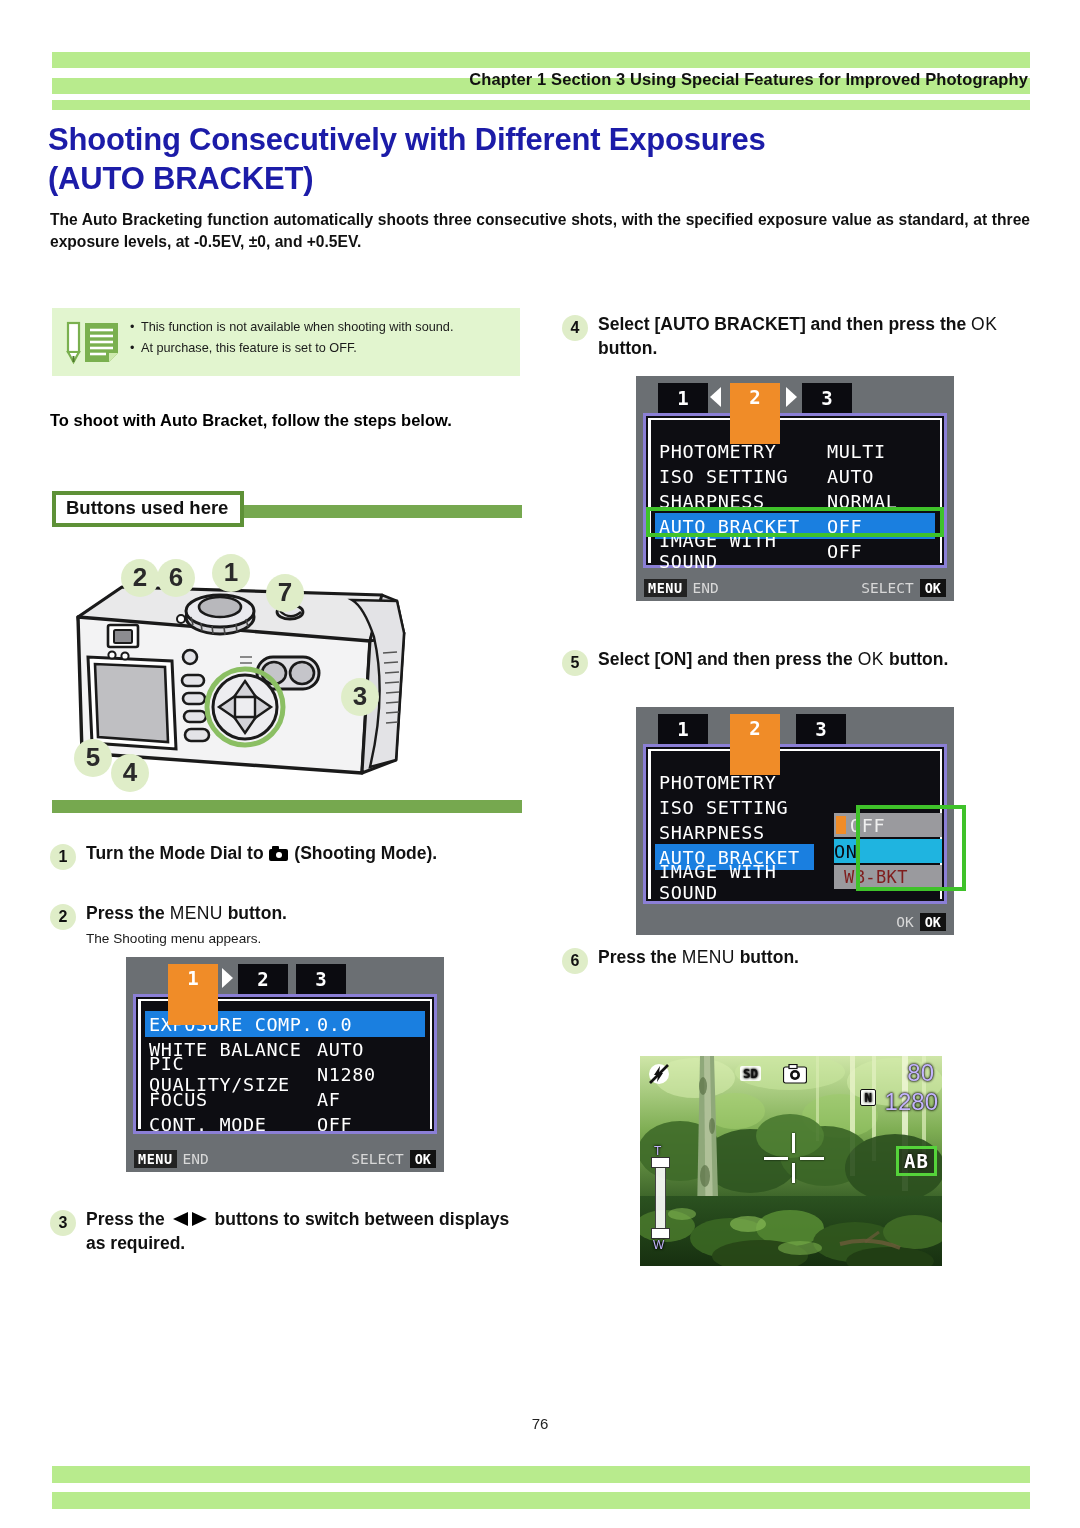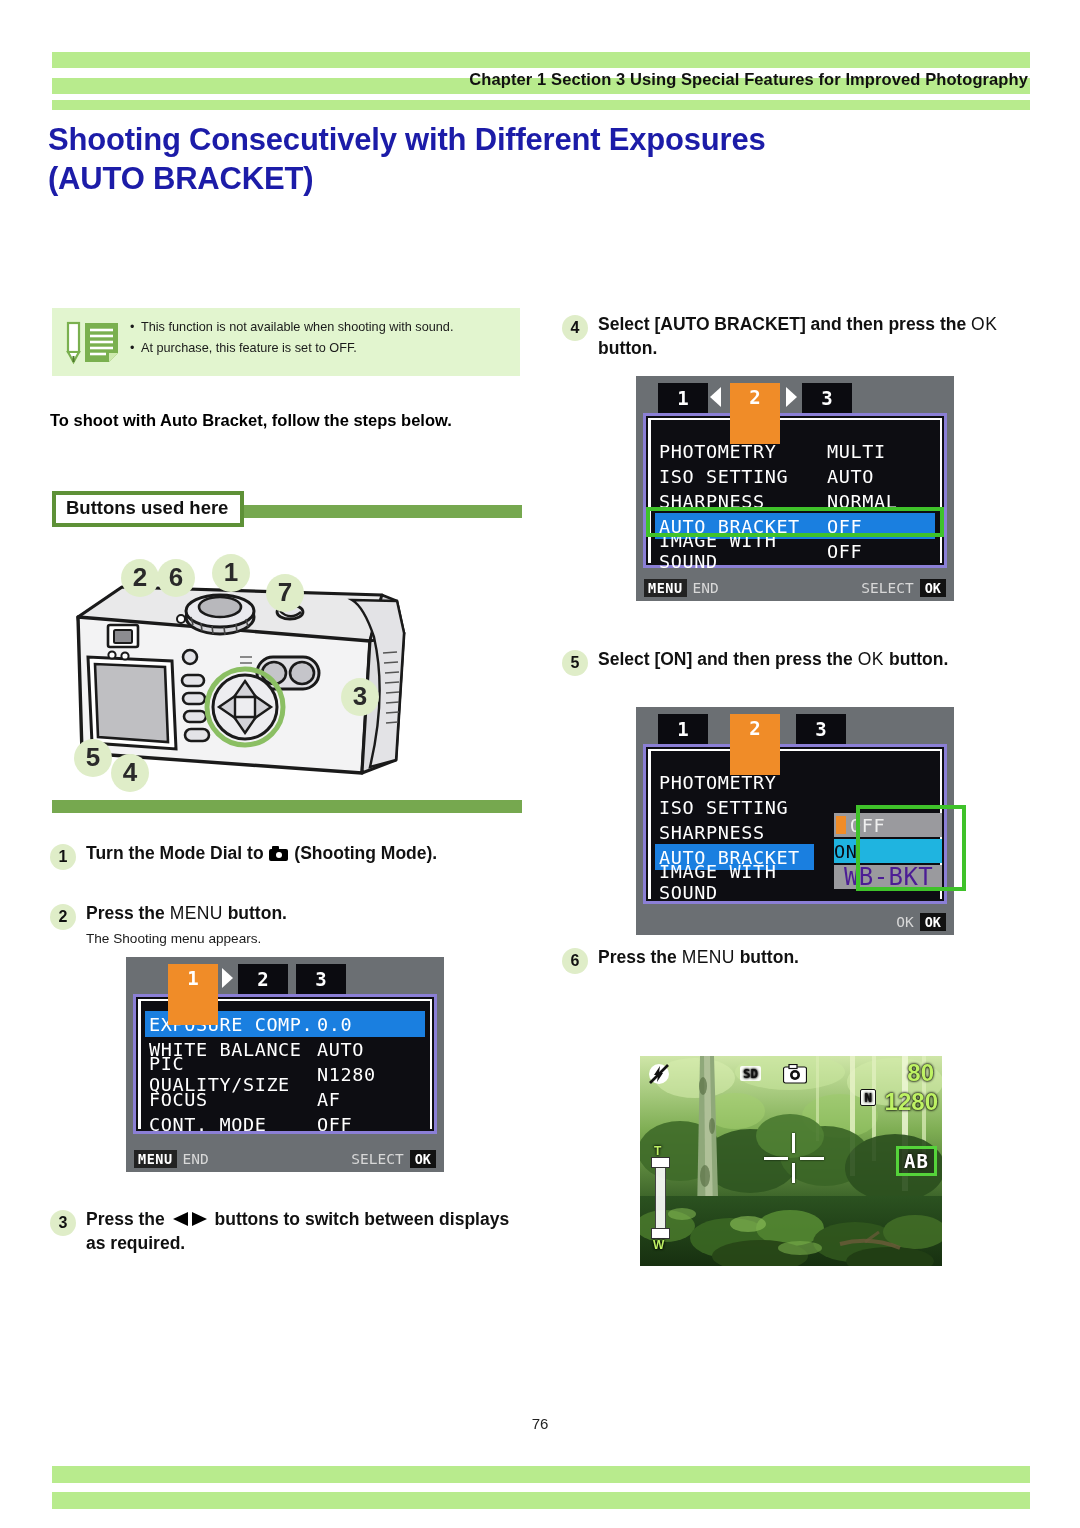--- a/index.html
+++ b/index.html
@@ -181,21 +181,21 @@
   .hl-green {
     position:absolute; border:4px solid #3fc22a; box-sizing:border-box;
   }
 
   
   .liveview {
     position:absolute; background:#1d3310; overflow:hidden;
   }
   .forest { position:absolute; inset:0; }
   .lv-icon {
-    position:absolute; color:#bef264; font-weight:bold;
+    position:absolute; color:#c4b5fd; font-weight:normal;
     text-shadow:0 0 3px #000, 0 0 2px #000;
   }
   .lv-badge {
     background:rgba(255,255,255,0.92); color:#111;
     font-size:12px; font-weight:bold; padding:0 3px;
     border-radius:2px; font-family:"DejaVu Sans Mono", monospace;
   }
   .ab-box {
     position:absolute; border:3px solid #55d43a;
     background:rgba(20,20,20,0.35);
@@ -226,20 +226,21 @@
 
   <div class="hbar hbar1"></div>
   <div class="hbar hbar2"></div>
   <div class="hbar hbar3"></div>
   <div class="header-title">Chapter 1 Section 3 Using Special Features for Improved Photography</div>
 
   <div class="title">
     <div>Shooting Consecutively with Different Exposures</div>
     <div>(AUTO BRACKET)</div>
   </div>
+  <div class="intro">The Auto Bracketing function automatically shoots three consecutive shots, with the specified exposure value as standard, at three exposure levels, at -0.5EV, ±0,  and +0.5EV.</div>
 
   <div class="note">
     <div class="note-icon">
       <svg width="60" height="44" viewBox="0 0 60 44">
 
         <rect x="4" y="2" width="11" height="29" fill="#ffffff" stroke="#7ab04f" stroke-width="2.2"></rect>
         <path d="M4 31 L9.5 41 L15 31 Z" fill="#ffffff" stroke="#7ab04f" stroke-width="2.2"></path>
         <path d="M9.5 41 L9.5 35" stroke="#4f7a2e" stroke-width="2"></path>
 
         <path d="M21 2 H54 V32 L45 41 H21 Z" fill="#7ab04f"></path>
@@ -505,21 +506,21 @@
         </div>
 
       <div style="position:absolute; left:188px; top:66px; width:108px; height:78px;">
         <div style="position:absolute; left:0; top:0; width:108px; height:24px; background:#9a9a9e; color:#efefef; font-size:18.5px; display:flex; align-items:center; padding-left:16px; box-sizing:border-box; letter-spacing:0.6px;">
           <span style="position:absolute; left:2px; top:3px; width:10px; height:18px; background:#f08c28;"></span>
           <span>OFF</span>
         </div>
         <div style="position:absolute; left:0; top:26px; width:108px; height:24px; background:#1fb4e0; color:#0b0b12; font-size:18.5px; display:flex; align-items:center; box-sizing:border-box; letter-spacing:0.6px;">
           <span>ON</span>
         </div>
-        <div style="position:absolute; left:0; top:52px; width:108px; height:24px; background:#9a9a9e; color:#4c1d95; font-size:24px; display:flex; align-items:center; padding-left:10px; box-sizing:border-box; letter-spacing:0.4px;">
+        <div style="position:absolute; left:0; top:52px; width:108px; height:24px; background:#9a9a9e; color:#7f1d1d; font-size:17px; display:flex; align-items:center; padding-left:10px; box-sizing:border-box; letter-spacing:0.4px;">
           <span>WB-BKT</span>
         </div>
       </div>
     </div>
     <div class="hl-green" style="left:220px; top:98px; width:110px; height:86px;"></div>
 
     <div class="lcd-foot" style="padding:0 8px;">
       <span style="flex:1"></span>
       <span>OK</span>
       <span class="badge-ok">OK</span>

